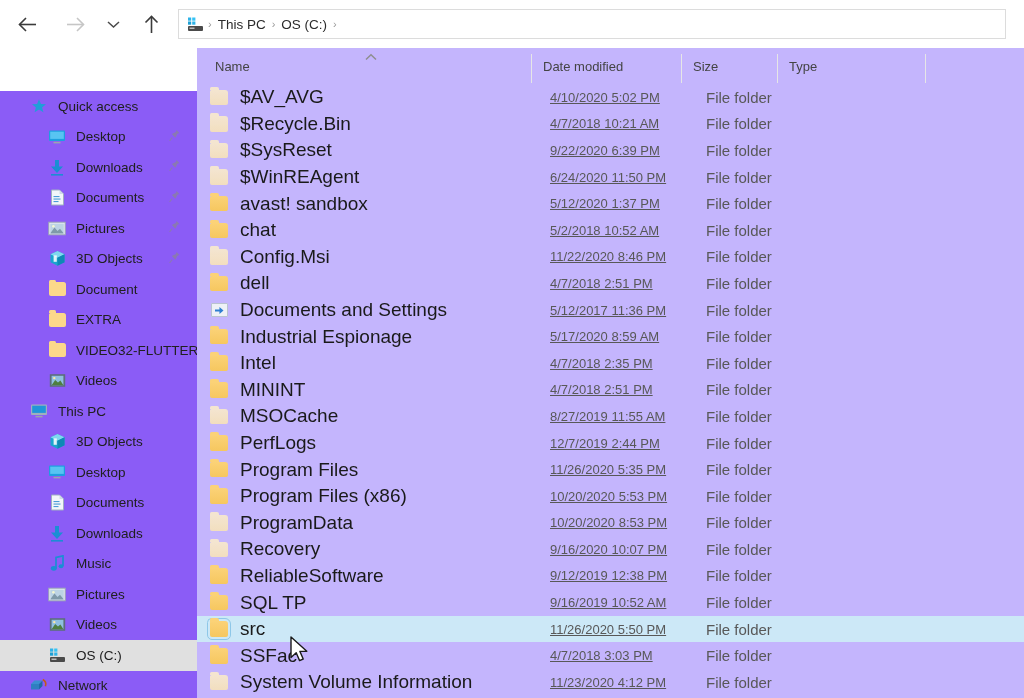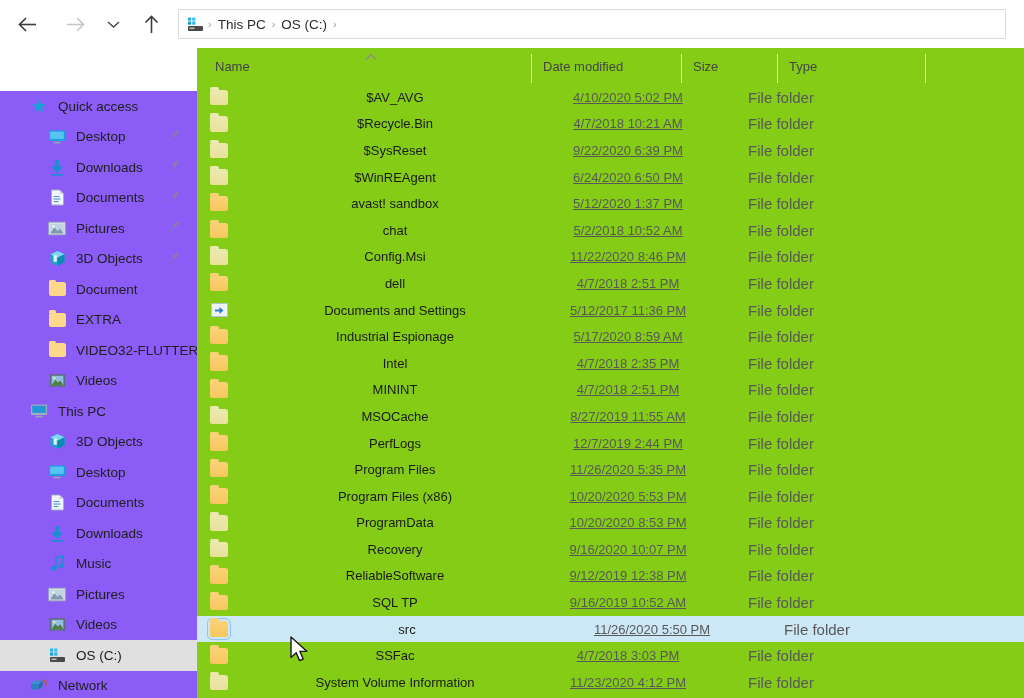--- a/index.html
+++ b/index.html
@@ -115,23 +115,22 @@
     background: #fcd88a;
     border-radius: 1.5px 1.5px 0 0;
   }
 
   
   .content {
     position: absolute;
     left: 197px; top: 48px;
     width: 827px;
     height: 650px;
-    background: #84cc16;
+    background: #c4b5fd;
     overflow: hidden;
-    text-align: center;
   }
 
   .colhead {
     position: relative;
     height: 36px;
     display: flex;
     align-items: flex-end;
   }
   .col {
     position: relative;
@@ -165,33 +164,33 @@
   }
 
   
   .rows { position: relative; }
   .row {
     height: 26.6px;
     display: flex;
     align-items: center;
     position: relative;
   }
-  .row.selected { background: #cce8f7; gap: 12px; }
+  .row.selected { background: #cce8f7; }
   .row-ico {
     width: 18px; height: 18px;
     flex: none;
     margin-left: 13px;
     margin-right: 12px;
     display: flex; align-items: center; justify-content: center;
     position: relative;
   }
   .row-name {
     width: 310px;
     flex: none;
-    font-size: 13px;
+    font-size: 19px;
     color: #1a1a1a;
     white-space: nowrap;
     overflow: hidden;
   }
   .row-date {
     width: 156px;
     flex: none;
     font-size: 13px;
     color: #585858;
     white-space: nowrap;
@@ -615,21 +614,21 @@
         <span class="row-name">$SysReset</span>
         <span class="row-date">9/22/2020 6:39 PM</span>
         <span class="row-type">File folder</span>
         <span class="row-size"></span>
       </div>
       <div class="row">
         <span class="row-ico">
           <span class="fold dim"></span>
         </span>
         <span class="row-name">$WinREAgent</span>
-        <span class="row-date">6/24/2020 6:50 PM</span>
+        <span class="row-date">6/24/2020 11:50 PM</span>
         <span class="row-type">File folder</span>
         <span class="row-size"></span>
       </div>
       <div class="row">
         <span class="row-ico">
           <span class="fold"></span>
         </span>
         <span class="row-name">avast! sandbox</span>
         <span class="row-date">5/12/2020 1:37 PM</span>
         <span class="row-type">File folder</span>

